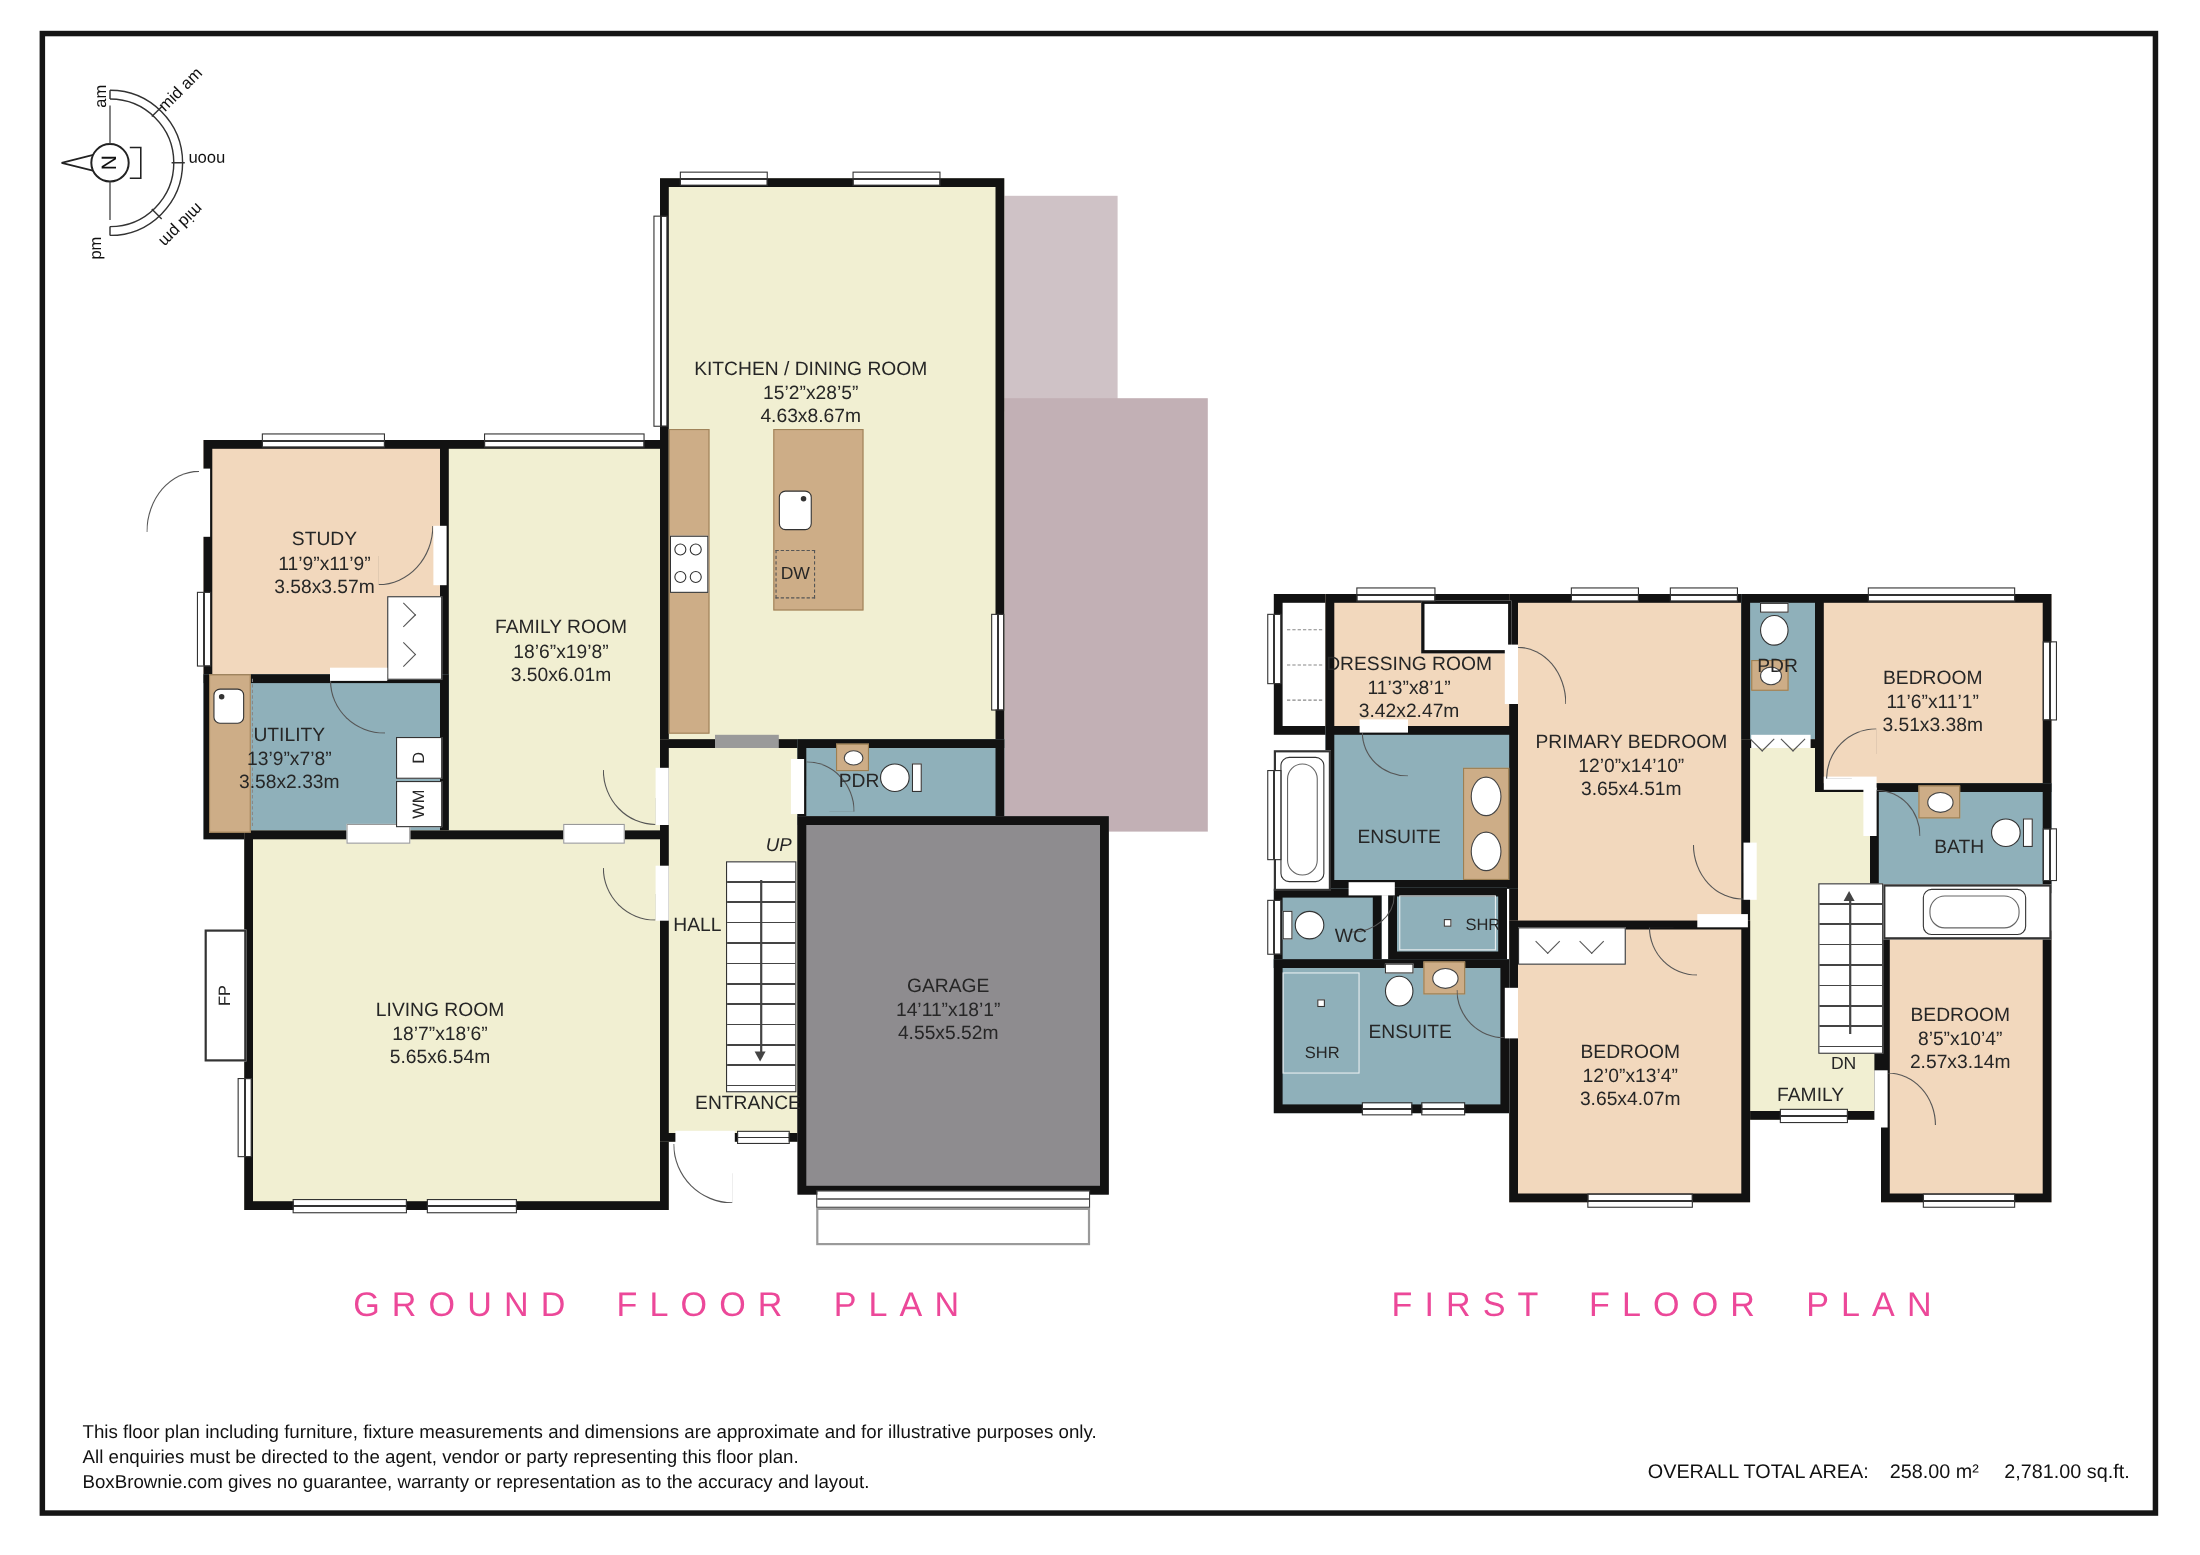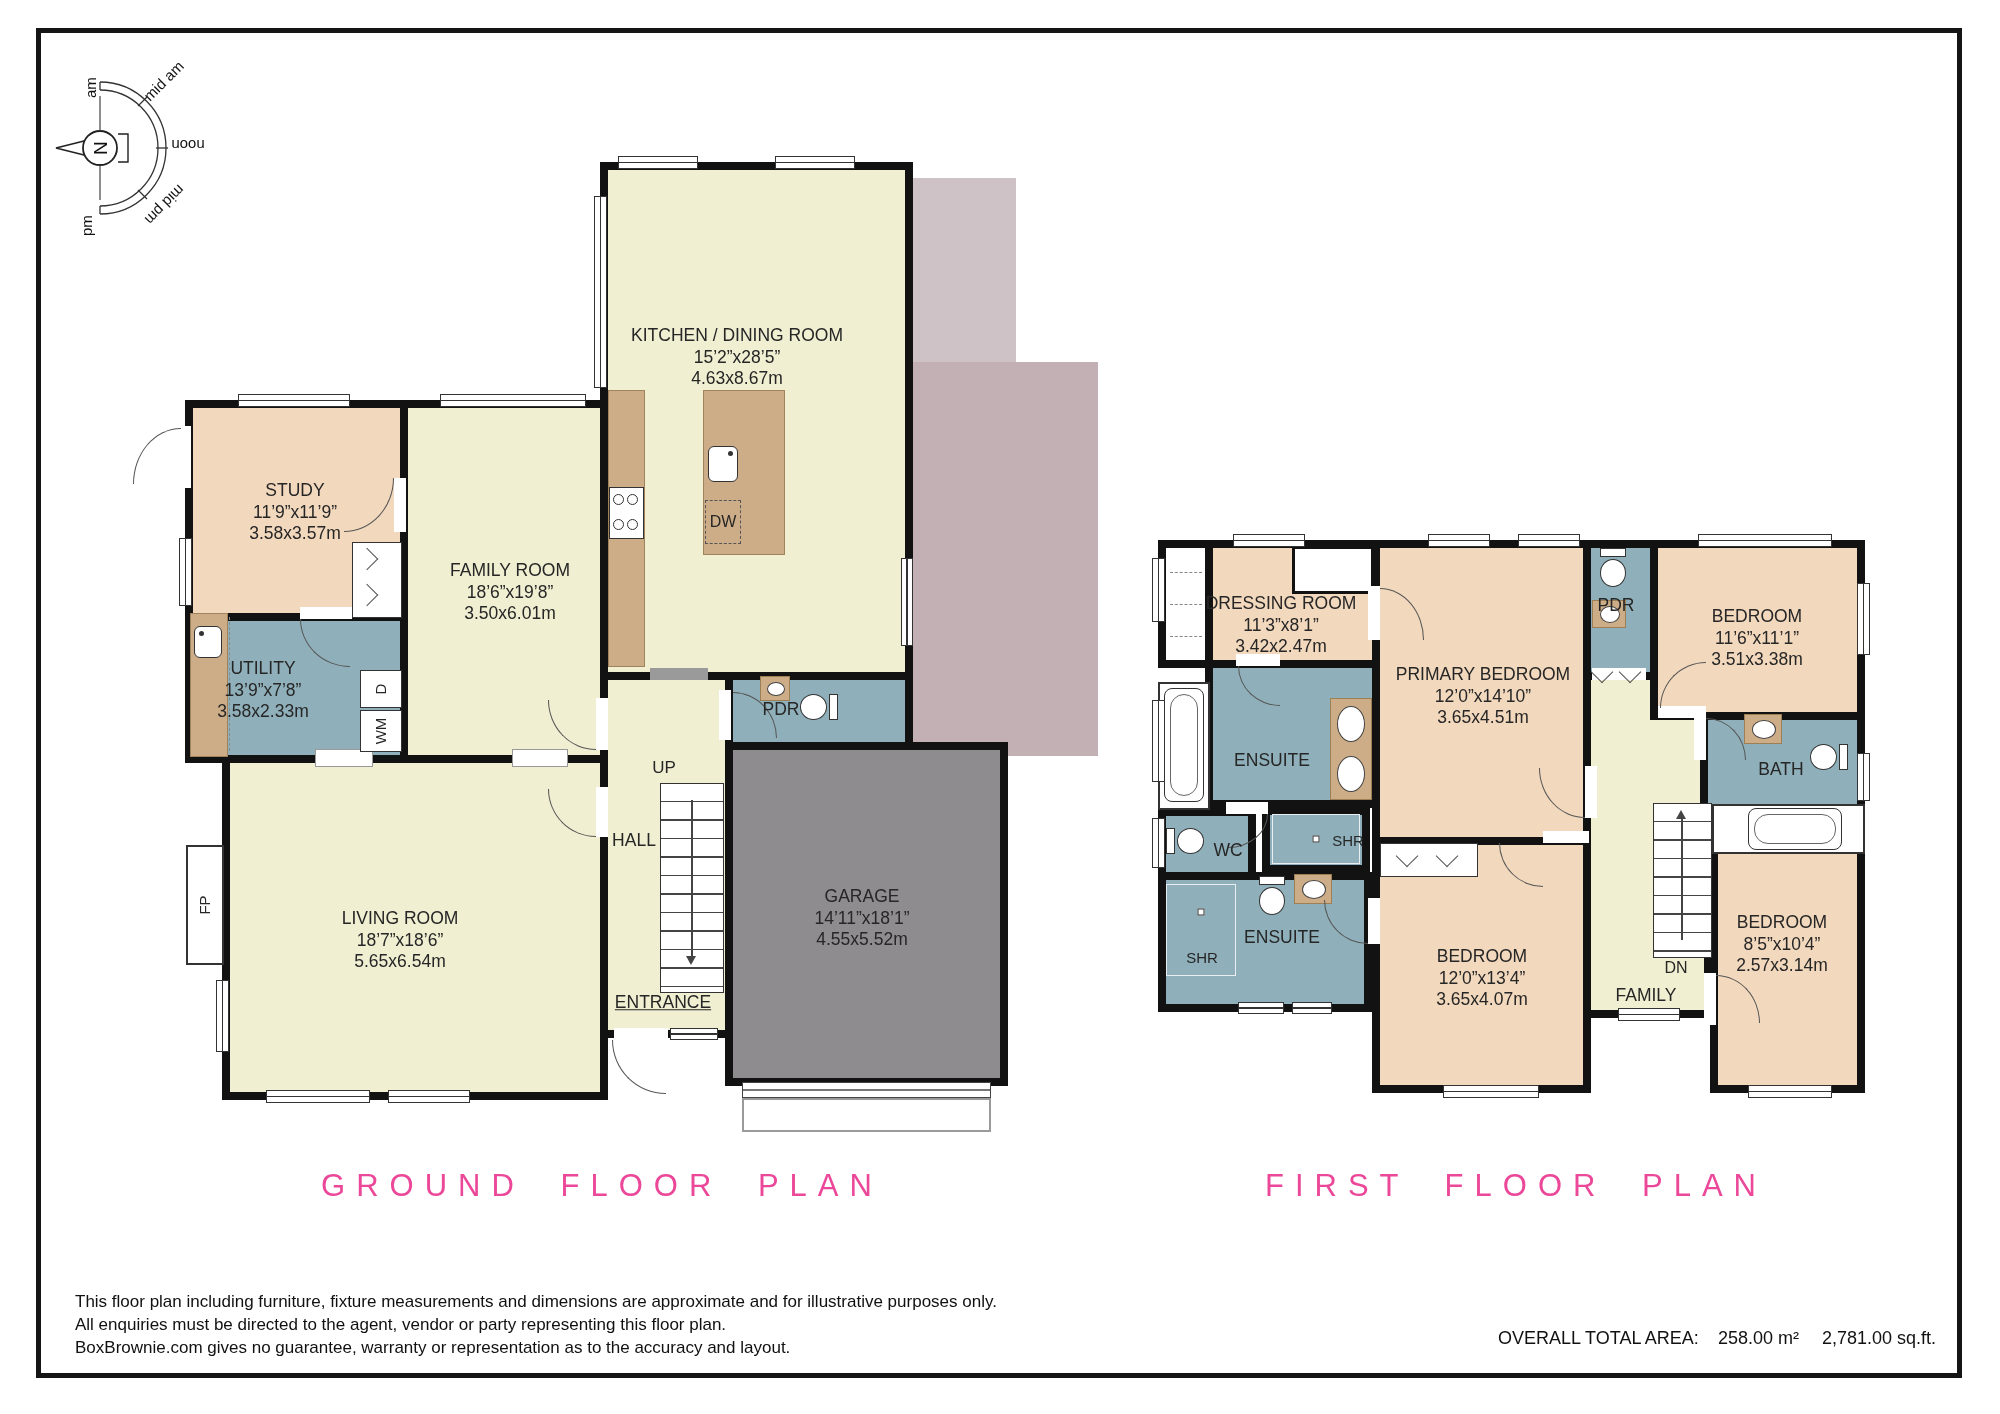--- a/index.html
+++ b/index.html
@@ -117,21 +117,21 @@
   <div class="fix" style="left:360px;top:670px;width:42px;height:38px;"></div>
   <div class="lbl rot" style="left:381px;top:689px;font-size:15px;">D</div>
   <div class="fix" style="left:360px;top:710px;width:42px;height:42px;"></div>
   <div class="lbl rot" style="left:381px;top:731px;font-size:15px;">WM</div>
   <div class="fix" style="left:186px;top:845px;width:38px;height:120px;border-width:2px;"></div>
   <div class="lbl rot" style="left:205px;top:905px;font-size:15px;">FP</div>
 
   <div class="stairs" style="left:660px;top:783px;width:64px;height:210px;"></div>
   <div class="sline" style="left:691px;top:800px;height:158px;"></div>
   <div class="ah down" style="left:686px;top:956px;"></div>
-  <div class="lbl" style="left:664px;top:768px;font-size:17px;">UP</div>
+  <div class="lbl" style="left:708px;top:768px;font-size:17px;font-style:italic;">UP</div>
 
   <div class="sinkbox" style="left:760px;top:676px;width:30px;height:25px;">
       <span class="oval" style="left:6px;top:5px;width:18px;height:14px;"></span>
     </div>
   <div class="toilet" style="left:798px;top:692px;width:40px;height:30px;">
     <i class="tk" style="right:0;top:2px;width:9px;height:26px;"></i>
       <i class="bw" style="left:2px;top:2px;width:27px;height:26px;"></i>
   </div>
 
   <div class="win h" style="left:238px;top:394px;width:112px;height:13px;"></div>
@@ -185,21 +185,21 @@
     <div>LIVING ROOM</div>
       <div>18’7”x18’6”</div>
       <div>5.65x6.54m</div>
   </div>
   <div class="lbl" style="left:862px;top:918px;">
     <div>GARAGE</div>
       <div>14’11”x18’1”</div>
       <div>4.55x5.52m</div>
   </div>
   <div class="lbl" style="left:634px;top:841px;">HALL</div>
-  <div class="lbl" style="left:663px;top:1003px;text-decoration:underline;">ENTRANCE</div>
+  <div class="lbl" style="left:680px;top:1003px;">ENTRANCE</div>
   <div class="lbl" style="left:781px;top:710px;">PDR</div>
 
   <div class="room" style="left:1158px;top:540px;width:55px;height:128px;background:#fff;">
     <span class="dash" style="left:4px;top:24px;width:32px;"></span>
     <span class="dash" style="left:4px;top:56px;width:32px;"></span>
     <span class="dash" style="left:4px;top:88px;width:32px;"></span>
   </div>
   <div class="room" style="left:1205px;top:540px;width:175px;height:128px;background:#f2d8bd;"></div>
   <div class="fix" style="left:1292px;top:546px;width:82px;height:48px;border-width:3px;border-color:#121212;"></div>
   <div class="room" style="left:1372px;top:540px;width:219px;height:305px;background:#f2d8bd;"></div>

